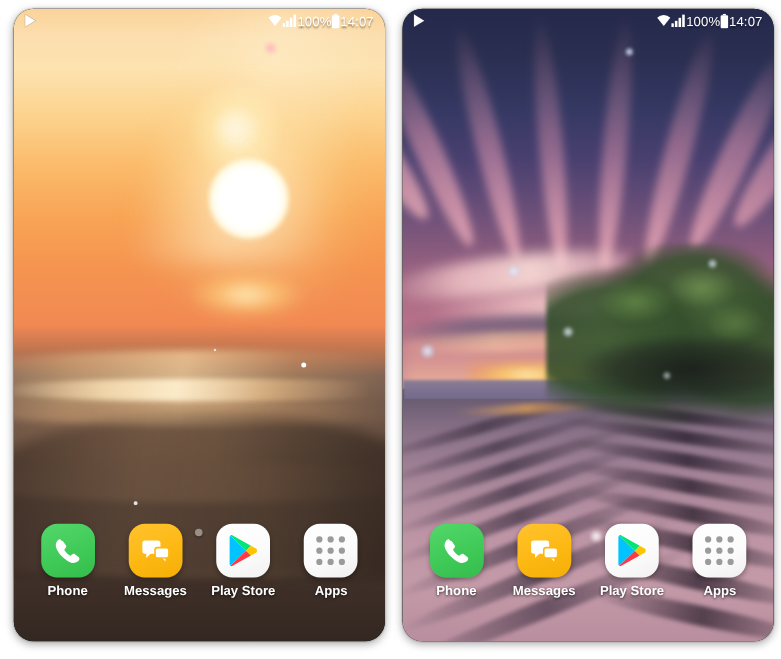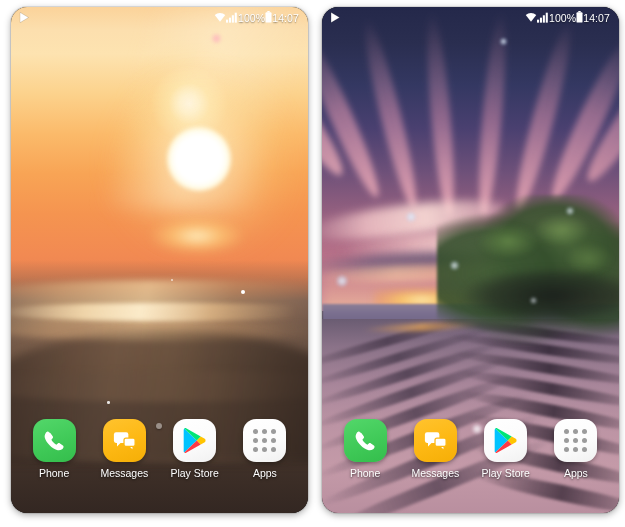--- a/index.html
+++ b/index.html
@@ -149,21 +149,21 @@
   }
   .dot{width:6px;height:6px;border-radius:50%;background:rgba(255,255,255,.42);
        box-shadow:0 1px 2px rgba(0,0,0,.35);}
   .dot.active{background:#fff;width:8px;height:8px;}
 
   
   .dock{
     position:absolute;left:0;right:0;bottom:18px;height:76px;z-index:5;
     display:flex;align-items:flex-start;justify-content:space-around;padding:0 8px;
   }
-  .dock-item{width:62px;display:flex;flex-direction:column;align-items:center;cursor:pointer;}
+  .dock-item{width:62px;display:flex;flex-direction:column;align-items:center;cursor:pointer;font-weight:bold;}
   .app-icon{
     width:43px;height:43px;border-radius:13px;
     position:relative;display:flex;align-items:center;justify-content:center;
     box-shadow:0 2px 4px rgba(0,0,0,.3);
   }
   .app-label{
     margin-top:6px;color:#fff;font-size:10.5px;line-height:1.1;
     text-shadow:0 1px 2.4px rgba(0,0,0,.7);white-space:nowrap;
   }
   .ic-phone{background:linear-gradient(160deg,#53d76a 0%,#3fc957 58%,#34bd4c 100%);}

